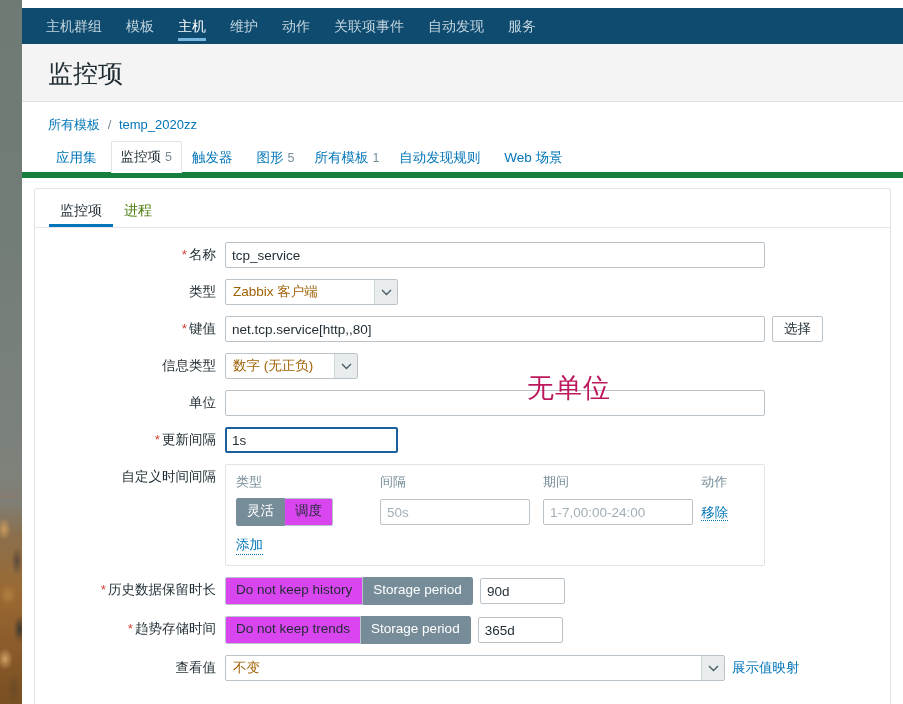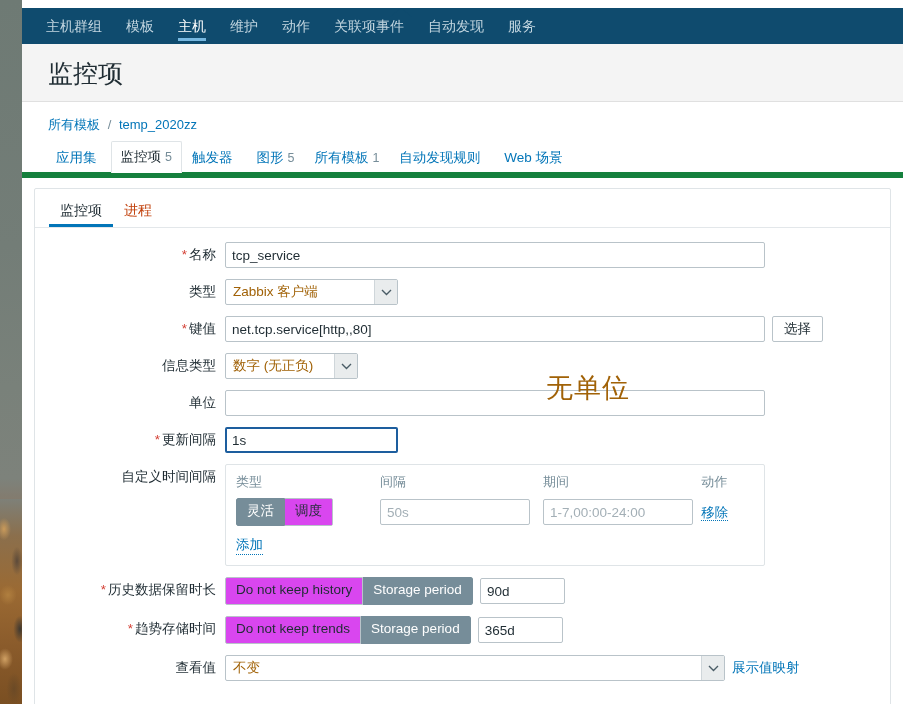--- a/index.html
+++ b/index.html
@@ -157,21 +157,21 @@
   }
   #sub-tabs {
     display: flex;
     align-items: center;
     padding: 0 0 0 14px;
     border-bottom: 1px solid #e3e7ea;
     height: 38px;
   }
   .sub-tab {
     font-size: 14px;
-    color: #c2410c;
+    color: #4d7c0f;
     padding: 0 11px;
     height: 37px;
     line-height: 40px;
     cursor: pointer;
     position: relative;
   }
   .sub-tab.current { color: #1f2c33; }
   .sub-tab.current::after {
     content: "";
     position: absolute;
@@ -326,24 +326,24 @@
     text-decoration: none;
     border-bottom: 1px dotted #0275b8;
     cursor: pointer;
   }
   .addlink { margin-top: 10px; display: inline-block; text-align: right; }
   a.plain { color: #0275b8; font-size: 13.5px; text-decoration: none; cursor: pointer; }
 
   
   #annotation {
     position: absolute;
-    left: 524px;
+    left: 505px;
     top: 375px;
     font-size: 27px;
-    color: #a16207;
+    color: #be185d;
     letter-spacing: 1px;
     pointer-events: none;
     line-height: 1;
   }
 </style>
 </head>
 <body>
 
 <div id="desktop">
   <div id="desktop-rocks"></div>

